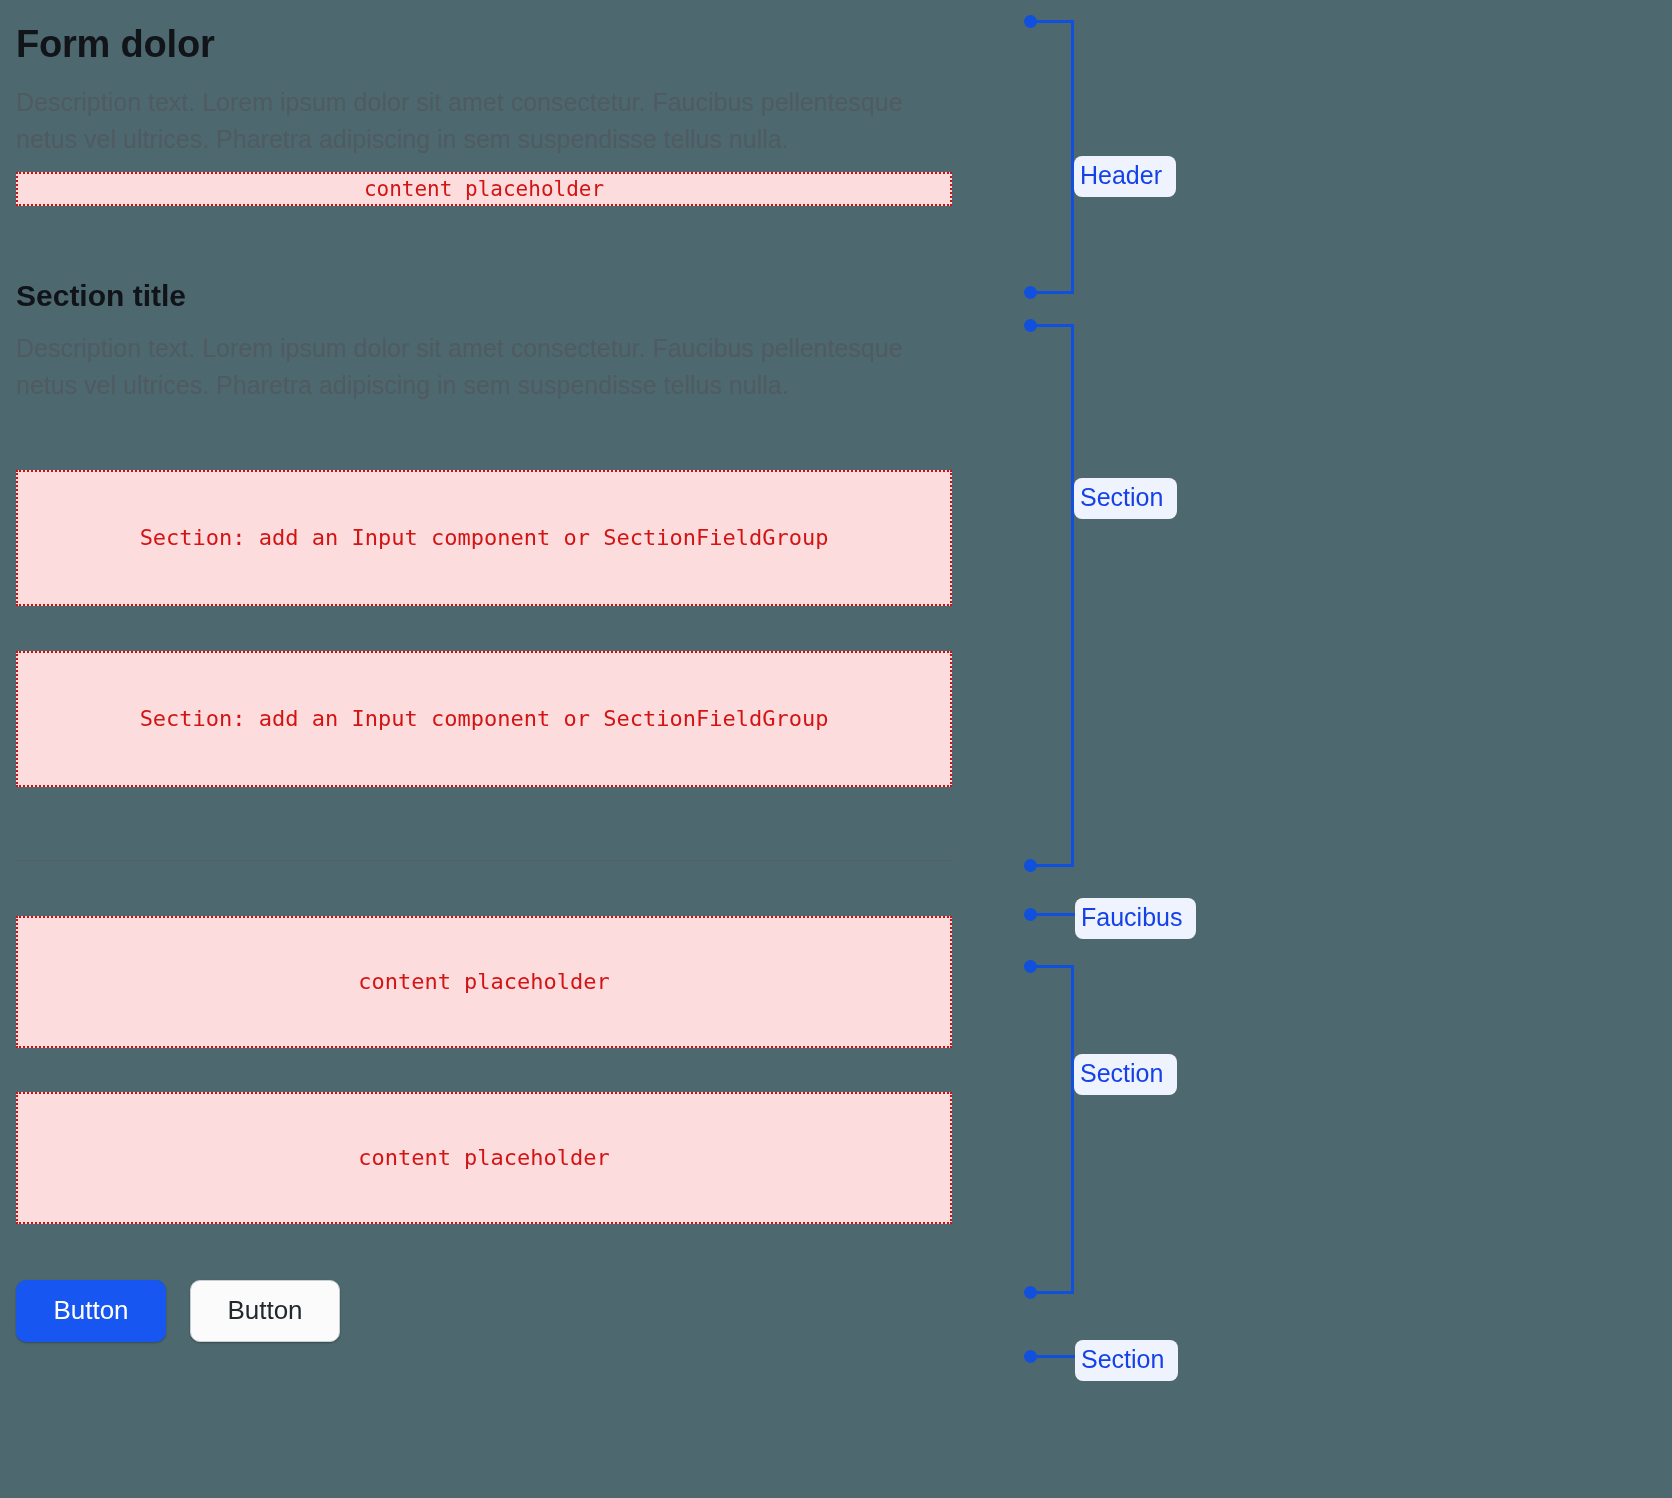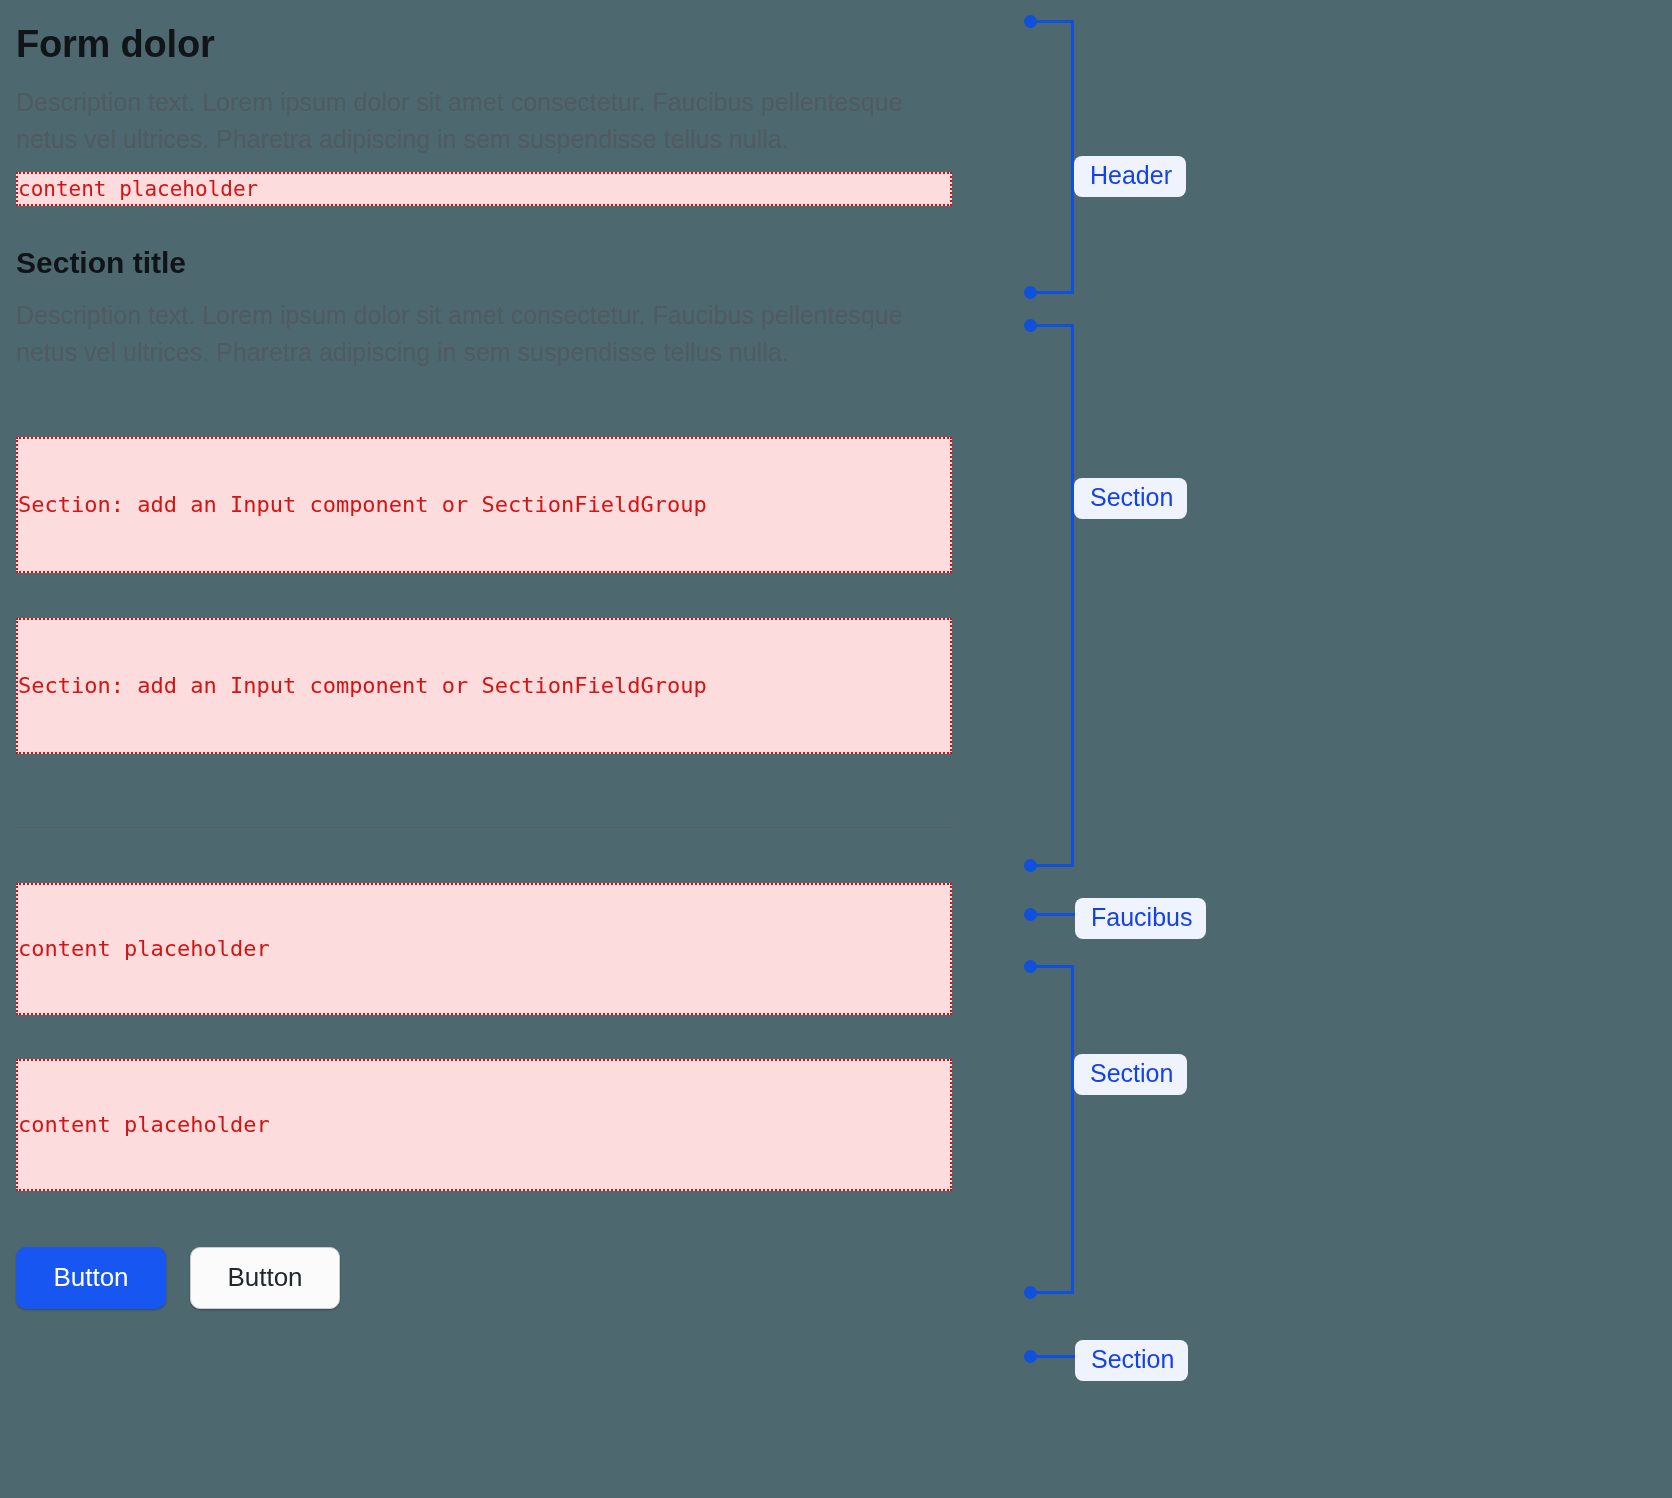--- a/index.html
+++ b/index.html
@@ -52,20 +52,21 @@
 
   
   .ph {
     background: #fcdcdc;
     border: 2px dotted #d01010;
     color: #d41414;
     font-family: "DejaVu Sans Mono", "Liberation Mono", monospace;
     font-size: 22px;
     display: flex;
     align-items: center;
+    justify-content: center;
     text-align: center;
   }
   .ph-slim { height: 34px; font-size: 21px; }
   .ph-tall { height: 136px; }
   .ph-xtall { height: 132px; }
 
   .separator {
     height: 0;
     border-top: 1px solid #555f63;
     width: 936px;
@@ -128,39 +129,39 @@
     position: absolute;
     height: 3px;
     background: #1150dd;
   }
   .a-pill {
     position: absolute;
     background: #eef3fe;
     color: #1542e8;
     font-size: 25px;
     border-radius: 8px;
-    padding: 5px 14px 7px 16px;
+    padding: 5px 14px 7px 6px;
     white-space: nowrap;
     line-height: 1.15;
   }
 </style>
 </head>
 <body>
 
 <div class="form-col">
 
   <h1 class="form-title">Form dolor</h1>
 
   <p class="desc">Description text. Lorem ipsum dolor sit amet consectetur. Faucibus pellentesque netus vel ultrices. Pharetra adipiscing in sem suspendisse tellus nulla.</p>
 
   <div class="ph ph-slim" style="margin-top:14px;">
     <span>content placeholder</span>
   </div>
 
-  <h2 class="section-title" style="margin-top:39px;">Section title</h2>
+  <h2 class="section-title" style="margin-top:72px;">Section title</h2>
 
   <p class="desc">Description text. Lorem ipsum dolor sit amet consectetur. Faucibus pellentesque netus vel ultrices. Pharetra adipiscing in sem suspendisse tellus nulla.</p>
 
   <div class="ph ph-tall" style="margin-top:66px;">
     <span>Section: add an Input component or SectionFieldGroup</span>
   </div>
 
   <div class="ph ph-tall" style="margin-top:45px;">
     <span>Section: add an Input component or SectionFieldGroup</span>
   </div>

